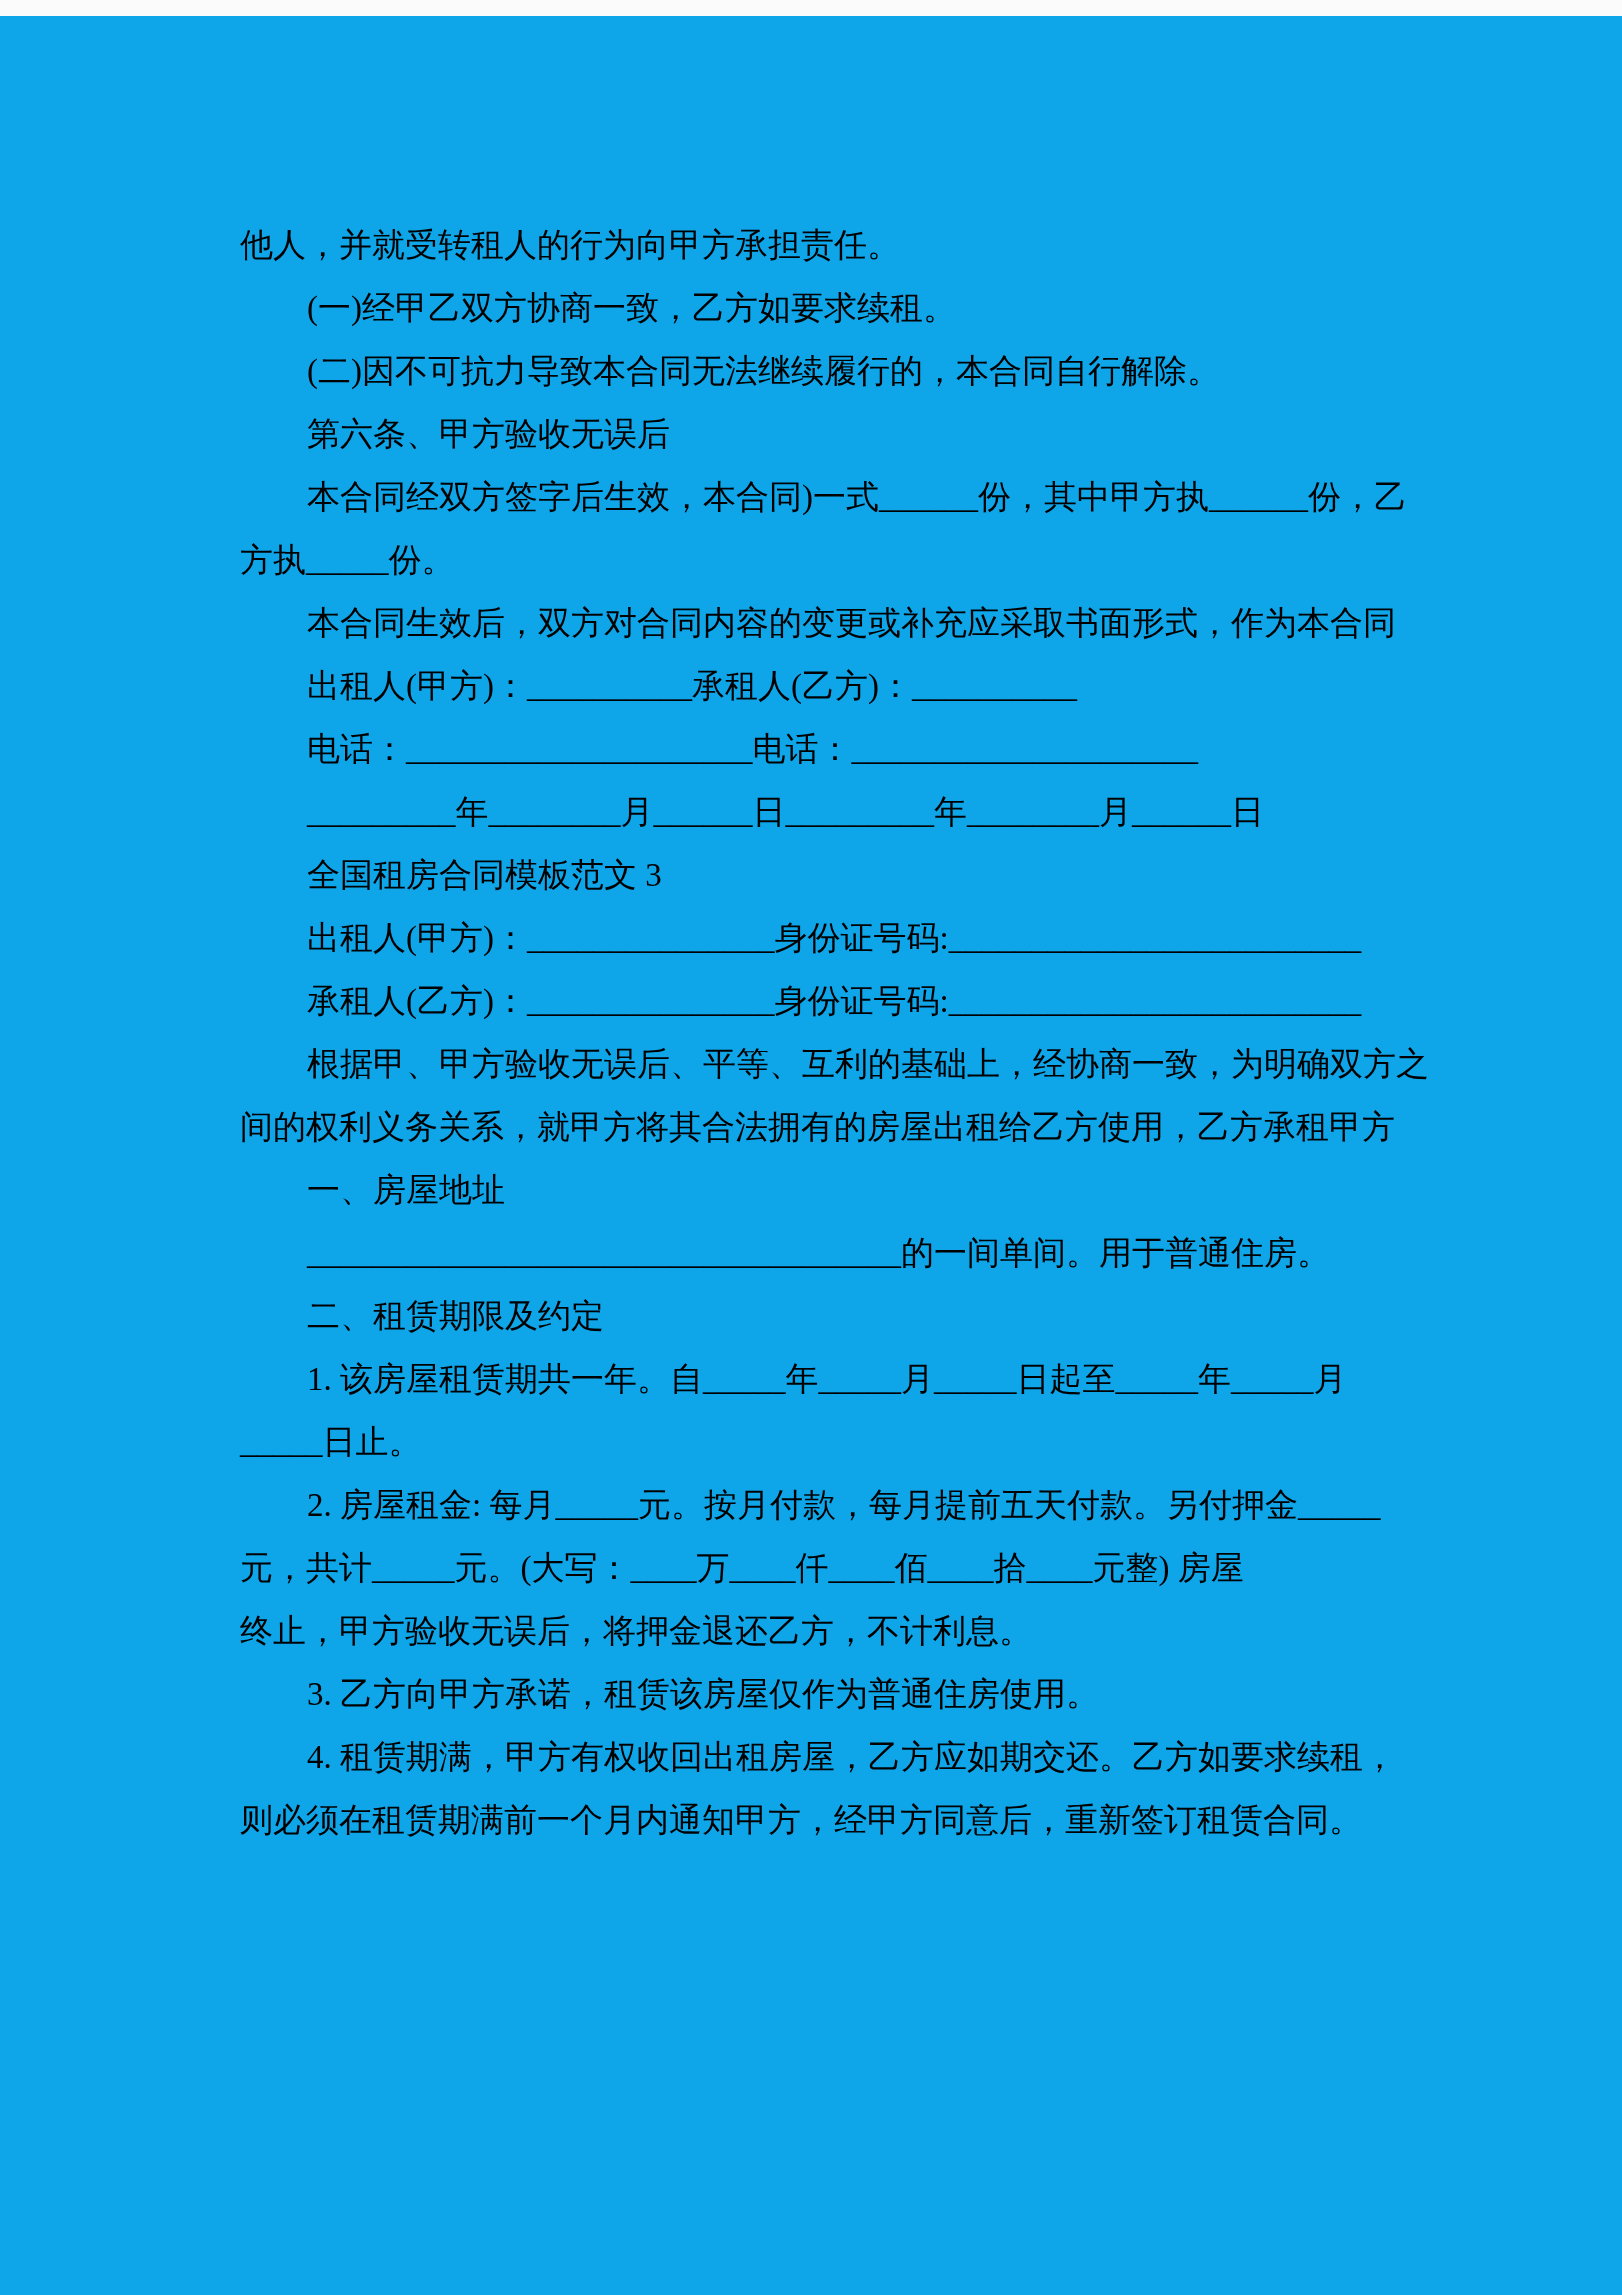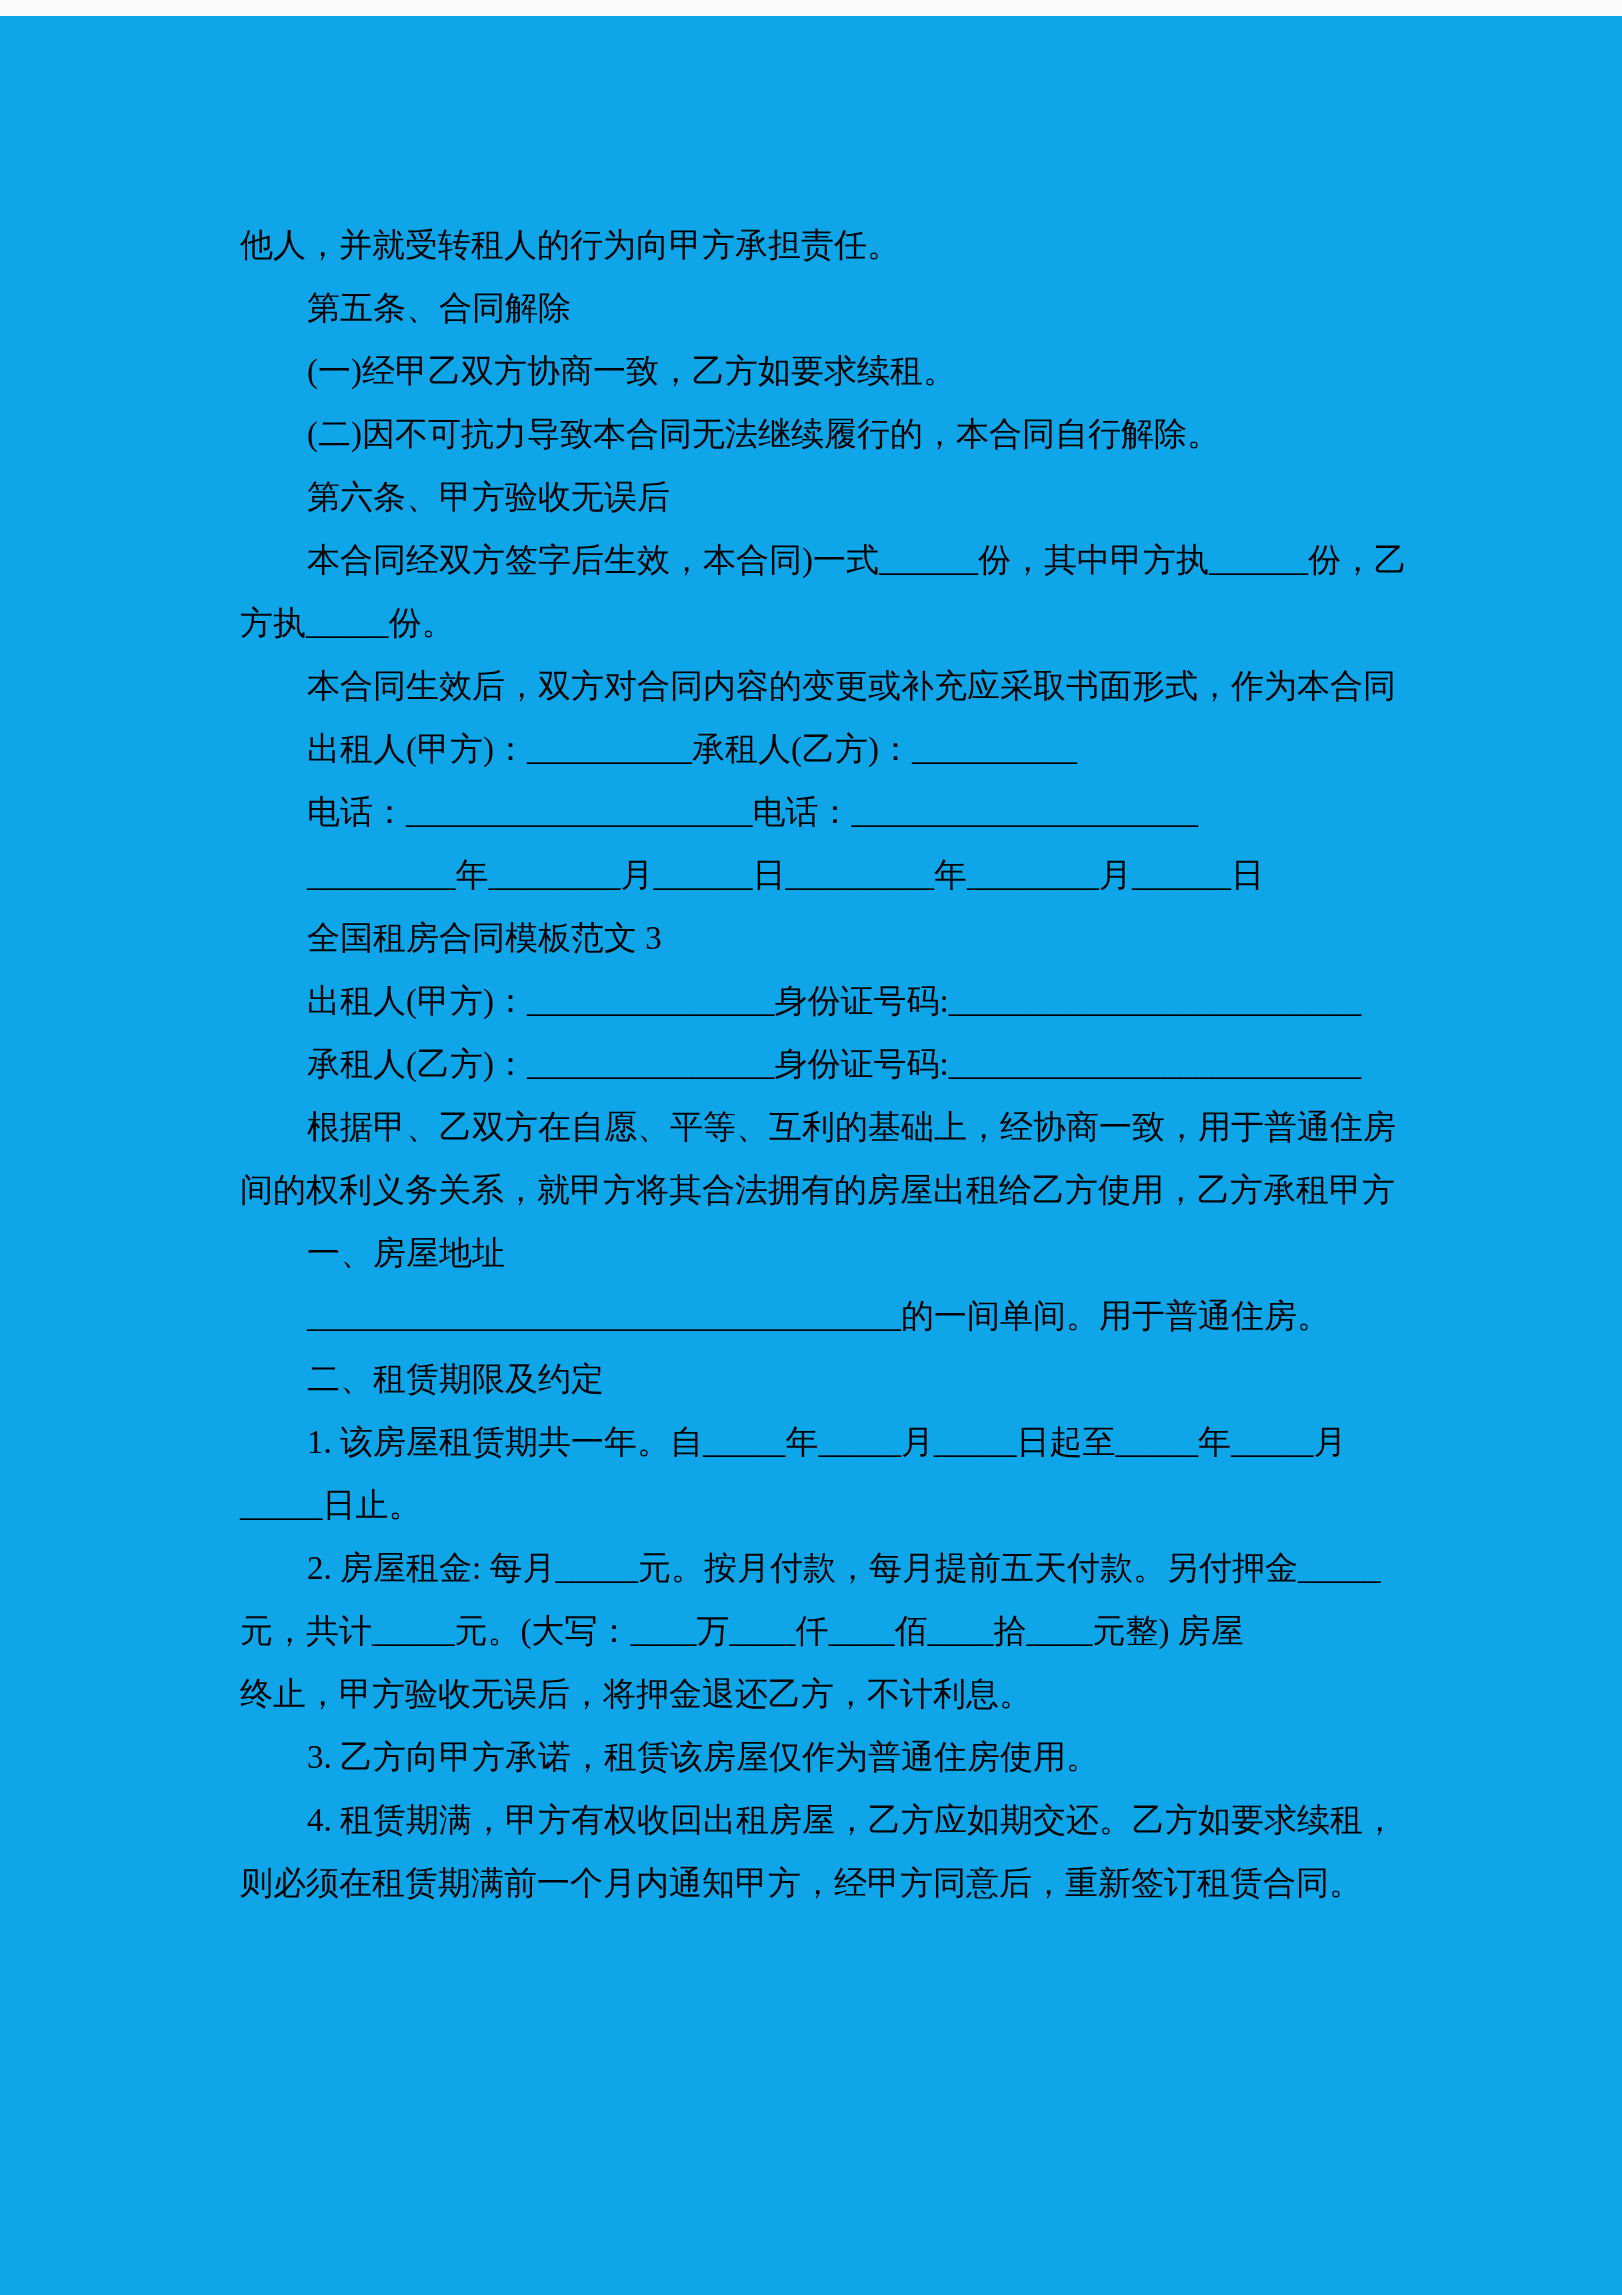--- a/index.html
+++ b/index.html
@@ -38,34 +38,33 @@
   .in {
     padding-left: 67px;
   }
 </style>
 </head>
 <body>
 
 <div class="page">
   <div class="content">
     <div class="ln">他人，并就受转租人的行为向甲方承担责任。</div>
-    <div class="ln in">第五条、合同解除</div>
     <div class="ln in">(一)经甲乙双方协商一致，乙方如要求续租。</div>
     <div class="ln in">(二)因不可抗力导致本合同无法继续履行的，本合同自行解除。</div>
     <div class="ln in">第六条、甲方验收无误后</div>
     <div class="ln in">本合同经双方签字后生效，本合同)一式______份，其中甲方执______份，乙</div>
     <div class="ln">方执_____份。</div>
     <div class="ln in">本合同生效后，双方对合同内容的变更或补充应采取书面形式，作为本合同</div>
     <div class="ln in">出租人(甲方)：__________承租人(乙方)：__________</div>
     <div class="ln in">电话：_____________________电话：_____________________</div>
     <div class="ln in">_________年________月______日_________年________月______日</div>
     <div class="ln in">全国租房合同模板范文 3</div>
     <div class="ln in">出租人(甲方)：_______________身份证号码:_________________________</div>
     <div class="ln in">承租人(乙方)：_______________身份证号码:_________________________</div>
-    <div class="ln in">根据甲、乙双方在自愿、平等、互利的基础上，经协商一致，用于普通住房</div>
+    <div class="ln in">根据甲、甲方验收无误后、平等、互利的基础上，经协商一致，为明确双方之</div>
     <div class="ln">间的权利义务关系，就甲方将其合法拥有的房屋出租给乙方使用，乙方承租甲方</div>
     <div class="ln in">一、房屋地址</div>
     <div class="ln in">____________________________________的一间单间。用于普通住房。</div>
     <div class="ln in">二、租赁期限及约定</div>
     <div class="ln in">1. 该房屋租赁期共一年。自_____年_____月_____日起至_____年_____月</div>
     <div class="ln">_____日止。</div>
     <div class="ln in">2. 房屋租金: 每月_____元。按月付款，每月提前五天付款。另付押金_____</div>
     <div class="ln">元，共计_____元。(大写：____万____仟____佰____拾____元整) 房屋</div>
     <div class="ln">终止，甲方验收无误后，将押金退还乙方，不计利息。</div>
     <div class="ln in">3. 乙方向甲方承诺，租赁该房屋仅作为普通住房使用。</div>

